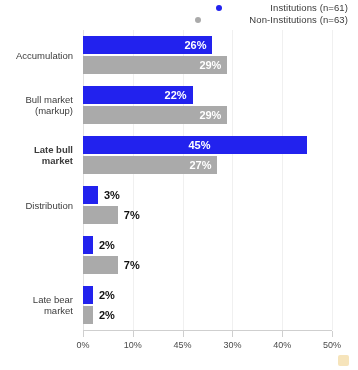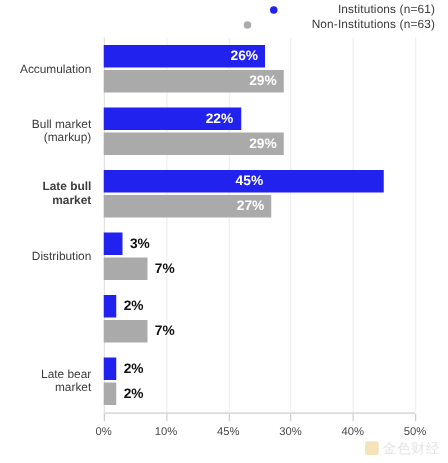--- a/index.html
+++ b/index.html
@@ -233,16 +233,15 @@
 market</div>
         <div class="bar" style="left: 83px; top: 0px; width: 9.96px; background: rgb(34, 34, 238);"></div>
         <div class="bar-value outside" style="top: 0px; left: 98.96px;">2%</div>
         <div class="bar" style="left: 83px; top: 20px; width: 9.96px; background: rgb(170, 170, 170);"></div>
         <div class="bar-value outside" style="top: 20px; left: 98.96px;">2%</div>
       </div>
     </div>
 
   <div class="watermark">
     <span class="watermark-mark"></span>
-    <span class="watermark-text">金色财经</span>
   </div>
 
 </div>
 
 </body></html>

